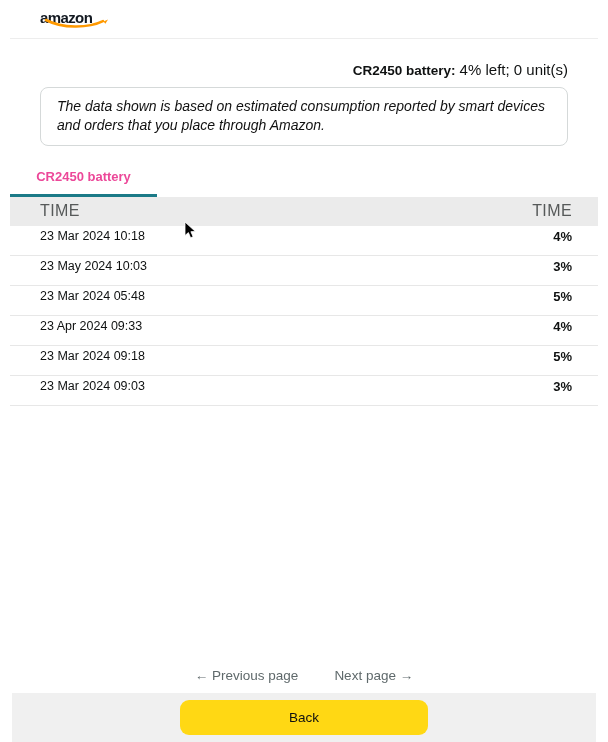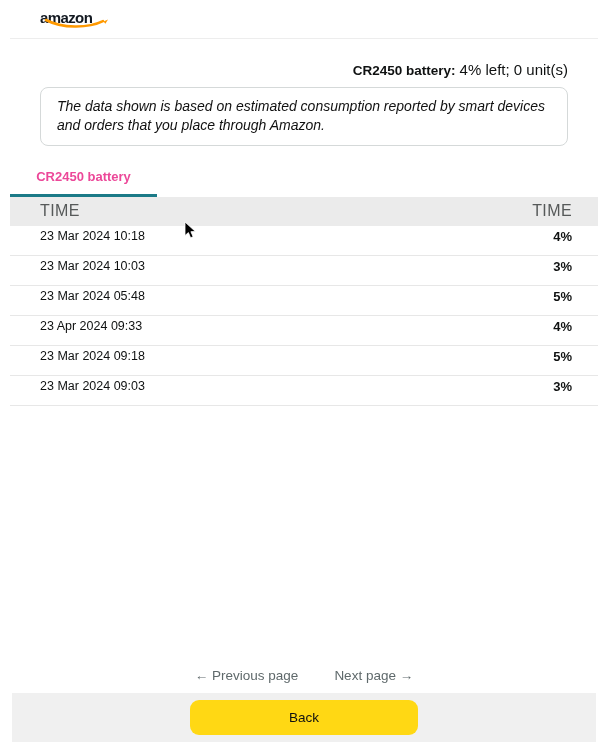--- a/index.html
+++ b/index.html
@@ -121,21 +121,21 @@
   .footer {
     position:absolute;
     left:12px; right:12px; bottom:0;
     height:49px;
     background:#f0f0f0;
     display:flex;
     align-items:center;
     justify-content:center;
   }
   .back-button {
-    width:228px;
+    width:248px;
     height:35px;
     background:#ffd814;
     border:none;
     border-radius:9px;
     font-family:"Liberation Sans", sans-serif;
     font-size:13.5px;
     color:#0f1111;
     cursor:pointer;
   }
 
@@ -179,21 +179,21 @@
       <span>TIME</span>
       <span>TIME</span>
     </div>
     <div>
   <div class="table-row">
     <span class="time">23 Mar 2024 10:18</span>
     <span class="level">4%</span>
   </div>
 
   <div class="table-row">
-    <span class="time">23 Mar 2024 10:03</span>
+    <span class="time">23 May 2024 10:03</span>
     <span class="level">3%</span>
   </div>
 
   <div class="table-row">
     <span class="time">23 Mar 2024 05:48</span>
     <span class="level">5%</span>
   </div>
 
   <div class="table-row">
     <span class="time">23 Apr 2024 09:33</span>

